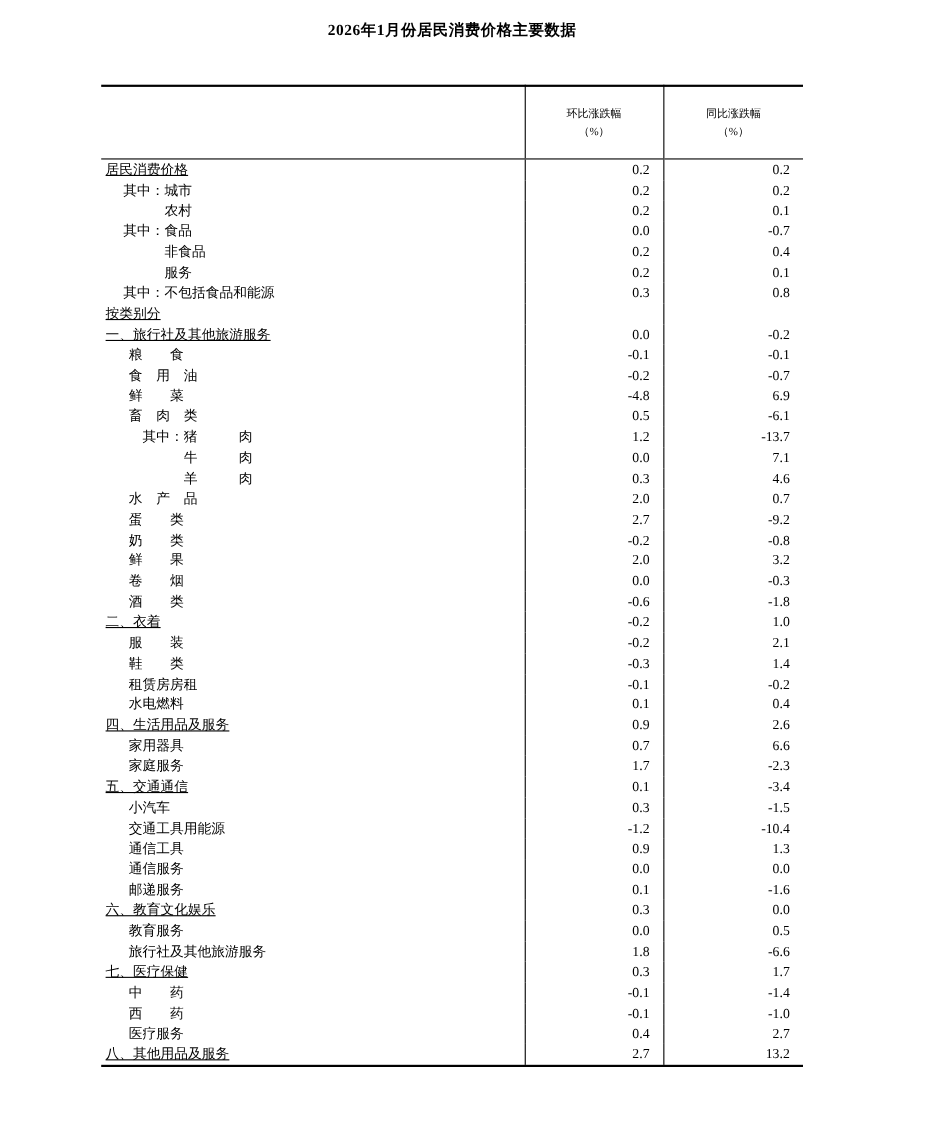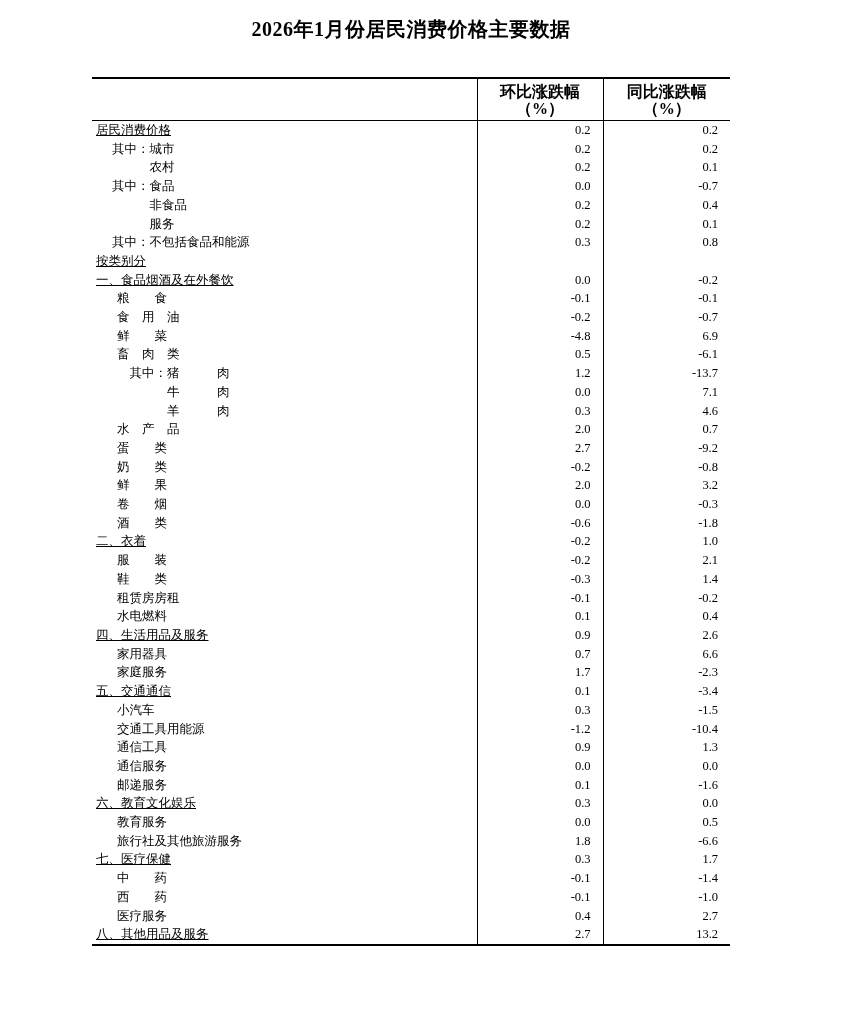--- a/index.html
+++ b/index.html
@@ -11,42 +11,42 @@
     width: 845px;
     height: 1033px;
     font-family: "Liberation Serif", "DejaVu Serif", serif;
     color: #000000;
     overflow: hidden;
   }
   .page-title {
     margin: 18px 0 0 92px;
     width: 638px;
     text-align: center;
-    font-size: 20px;
+    font-size: 14px;
     font-weight: bold;
     line-height: 22px;
     letter-spacing: 0.5px;
     white-space: nowrap;
   }
   table.cpi {
     margin: 37px 0 0 92px;
     width: 638px;
     table-layout: fixed;
     border-collapse: collapse;
     border-top: 2px solid #000000;
     border-bottom: 2px solid #000000;
   }
   col.c-label { width: 385px; }
   col.c-mom   { width: 126px; }
   col.c-yoy   { width: 127px; }
   thead th {
     height: 41px;
-    padding: 0;
-    font-weight: bold;
-    font-size: 16px;
+    padding: 12px;
+    font-weight: normal;
+    font-size: 10px;
     text-align: center;
     vertical-align: middle;
     border-bottom: 1px solid #000000;
   }
   thead th.val, tbody td.val {
     border-left: 1px solid #000000;
   }
   thead .hline { line-height: 17px; }
   tbody td {
     height: 18.7px;
@@ -128,21 +128,21 @@
     <td class="lbl ind-1">其中：不包括食品和能源</td>
     <td class="val">0.3</td>
     <td class="val">0.8</td>
   </tr>
         <tr>
     <td class="lbl ind-0">按类别分</td>
     <td class="val"></td>
     <td class="val"></td>
   </tr>
         <tr>
-    <td class="lbl ind-0">一、食品烟酒及在外餐饮</td>
+    <td class="lbl ind-0">一、旅行社及其他旅游服务</td>
     <td class="val">0.0</td>
     <td class="val">-0.2</td>
   </tr>
         <tr>
     <td class="lbl ind-2">粮　　食</td>
     <td class="val">-0.1</td>
     <td class="val">-0.1</td>
   </tr>
         <tr>
     <td class="lbl ind-2">食　用　油</td>

